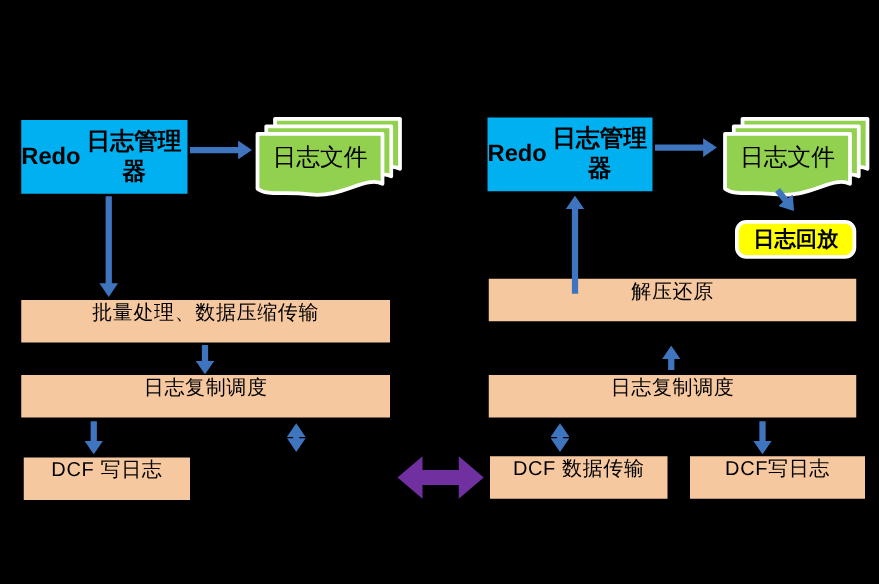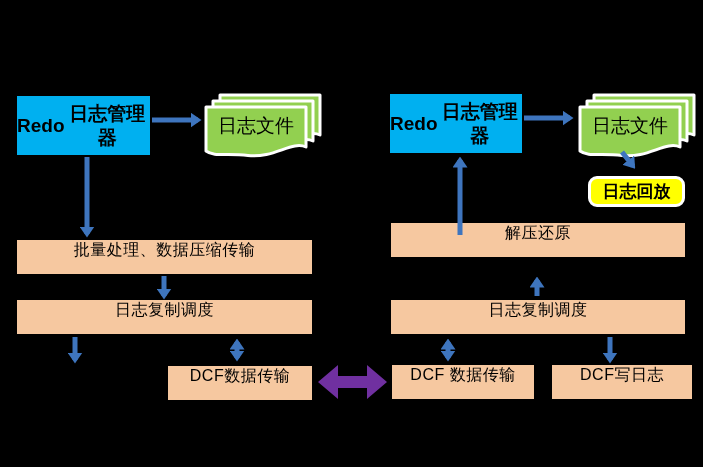--- a/index.html
+++ b/index.html
@@ -68,24 +68,24 @@
   </div>
 
   <div class="abs process-box" style="left:17px;top:240px;width:295px;height:34px;">
     <span>批量处理、数据压缩传输</span>
   </div>
 
   <div class="abs process-box" style="left:17px;top:300px;width:295px;height:34px;">
     <span>日志复制调度</span>
   </div>
 
+  <div class="abs process-box" style="left:19px;top:366px;width:133px;height:34px;">
+    <span>DCF 写日志</span>
+  </div>
 
-  <div class="abs process-box" style="left:168px;top:366px;width:144px;height:34px;">
-    <span>DCF数据传输</span>
-  </div>
 
   <div class="abs manager-box" style="left:390px;top:94px;width:132px;height:59px;">
     <span>Redo</span>
     <span>日志管理器</span>
   </div>
 
   <div class="stack" style="left:578px;top:93px;width:120px;height:66px;">
     <svg class="card" style="left:14px;top:0;" width="104" height="54" viewBox="0 0 104 54">
       <path d="M2,2 L102,2 L102,42 C88,35.5 70,53.5 44,50.5 C23,48 10,52 2,46 Z" fill="#92D050" stroke="#FFFFFF" stroke-width="3" stroke-linejoin="round"></path>
     </svg>

